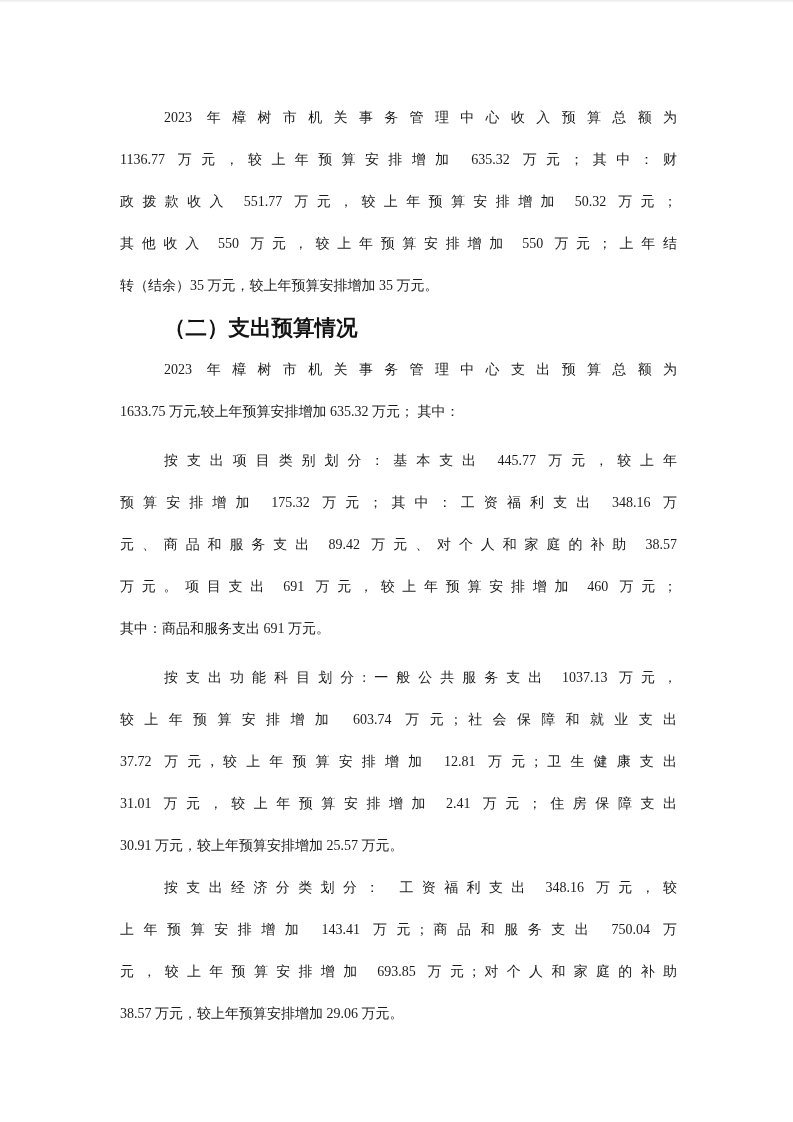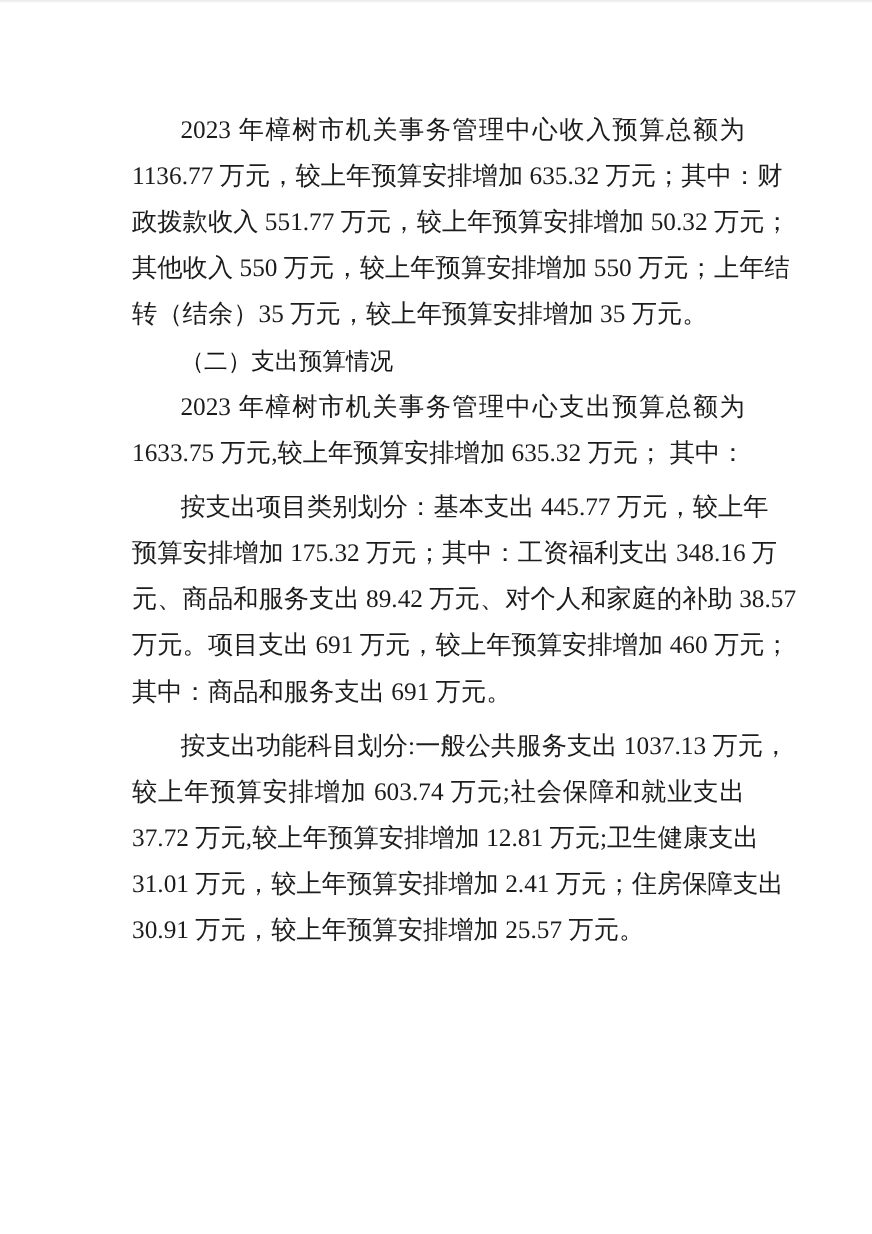--- a/index.html
+++ b/index.html
@@ -26,35 +26,35 @@
     position: absolute;
     left: 120px;
     top: 97px;
     width: 557px;
   }
   .para { margin: 0; padding: 0; }
   .para.gap-before { margin-top: 7px; }
   .line {
     height: 42px;
     line-height: 42px;
-    font-size: 23px;
+    font-size: 14px;
     white-space: nowrap;
     text-align: justify;
     text-justify: inter-character;
     text-align-last: left;
   }
   .line.fill {
     text-align-last: justify;
   }
   .line.indent {
     padding-left: 44px;
   }
   .line.heading {
     font-family: "Liberation Sans", "DejaVu Sans", sans-serif;
-    font-weight: 400;
+    font-weight: 700;
     font-size: 21.5px;
     color: #141414;
   }
 </style>
 </head>
 <body>
 
 <div class="page">
   <div class="page-top-edge"></div>
 
@@ -84,15 +84,21 @@
     </div>
 
     <div class="para gap-before">
       <div class="line fill indent">按支出功能科目划分:一般公共服务支出 1037.13 万元，</div>
       <div class="line fill">较上年预算安排增加 603.74 万元;社会保障和就业支出</div>
       <div class="line fill">37.72 万元,较上年预算安排增加 12.81 万元;卫生健康支出</div>
       <div class="line fill">31.01 万元，较上年预算安排增加 2.41 万元；住房保障支出</div>
       <div class="line">30.91 万元，较上年预算安排增加 25.57 万元。</div>
     </div>
 
+    <div class="para">
+      <div class="line fill indent">按支出经济分类划分： 工资福利支出 348.16 万元，较</div>
+      <div class="line fill">上年预算安排增加 143.41 万元;商品和服务支出 750.04 万</div>
+      <div class="line fill">元，较上年预算安排增加 693.85 万元;对个人和家庭的补助</div>
+      <div class="line">38.57 万元，较上年预算安排增加 29.06 万元。</div>
+    </div>
 
   </div>
 </div>
 
 </body></html>

